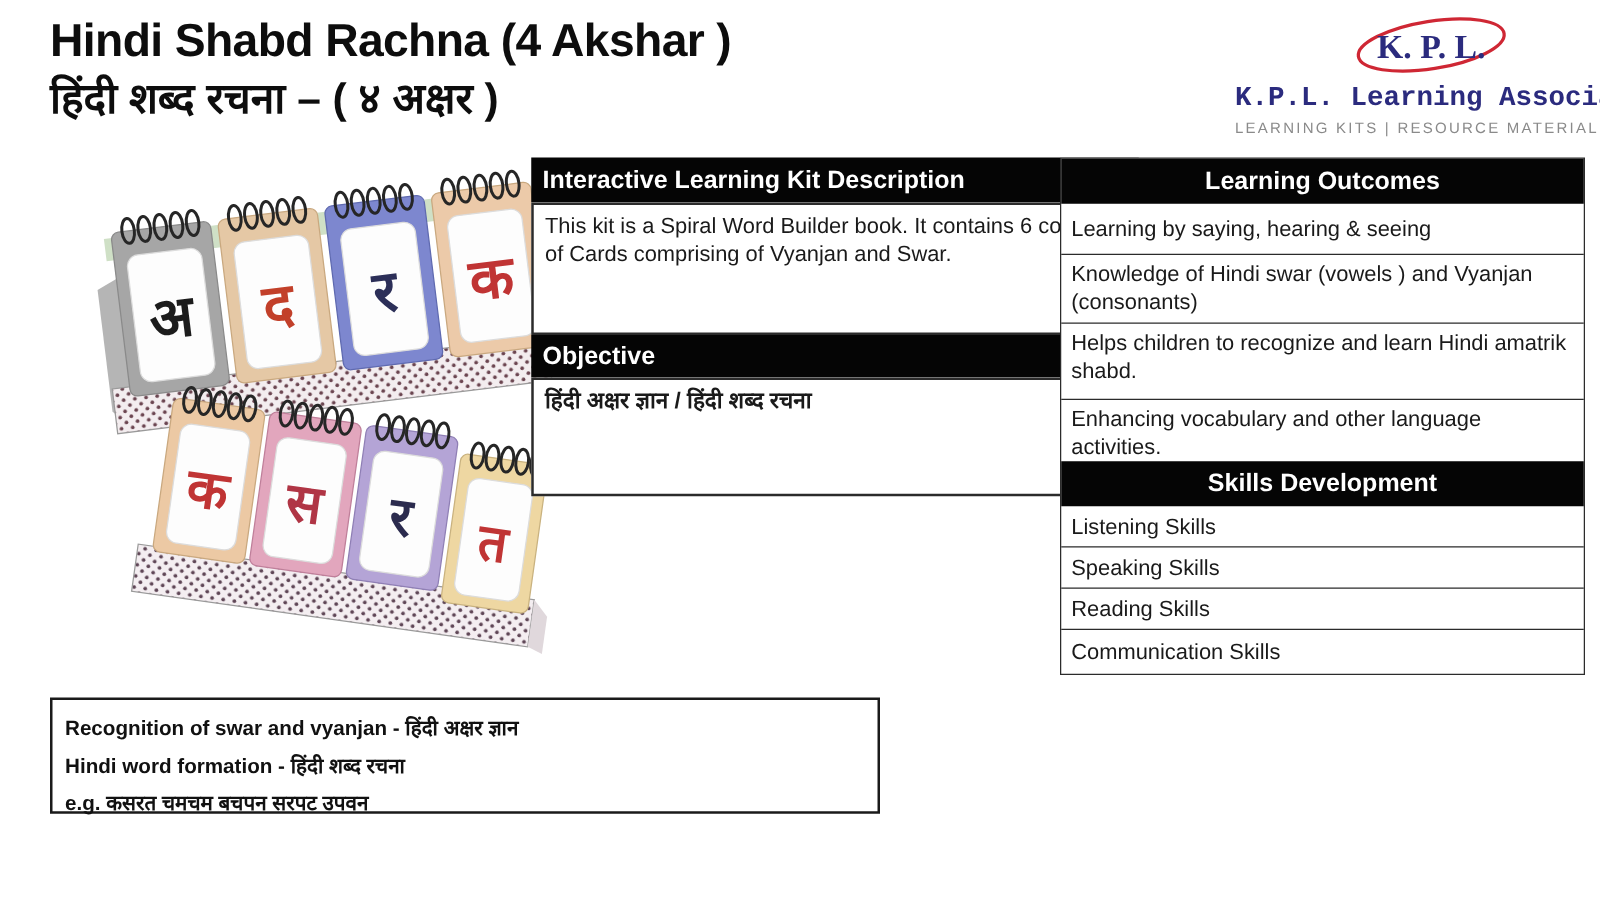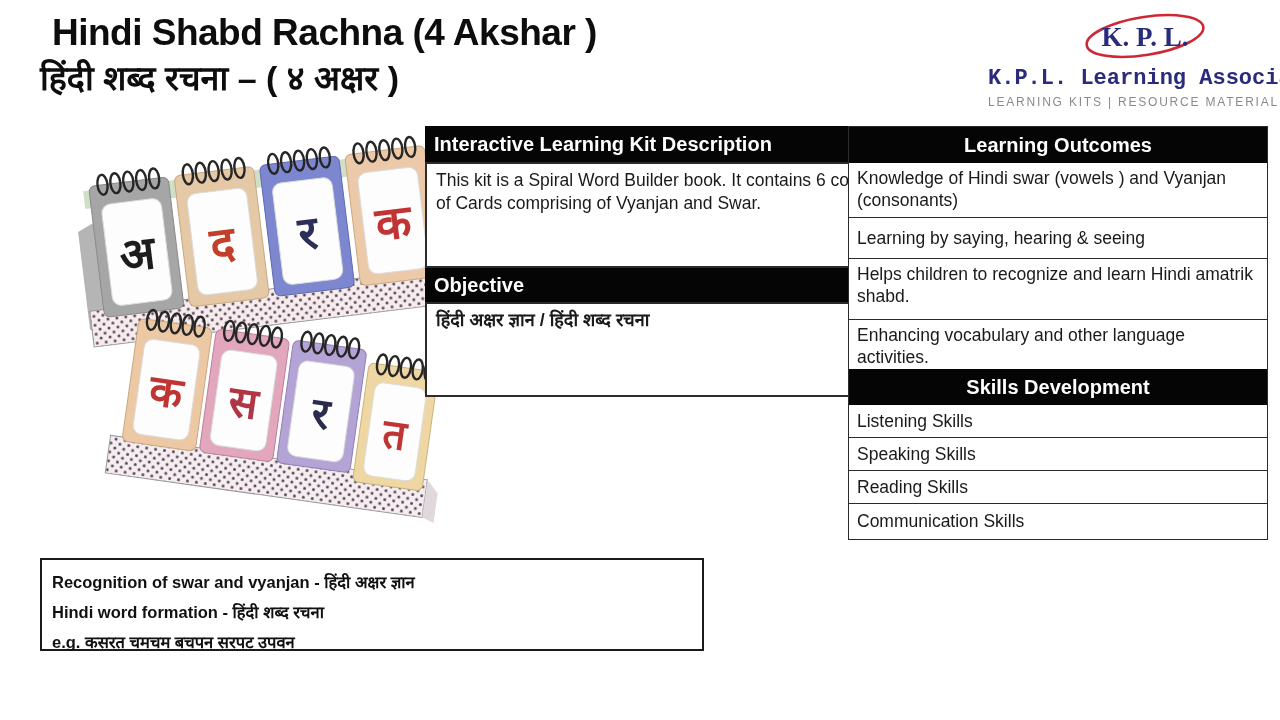--- a/index.html
+++ b/index.html
@@ -3,21 +3,21 @@
 <meta charset="utf-8">
 <style>
   * { margin:0; padding:0; box-sizing:border-box; }
   html,body { background:#fff; }
   .page {
     position:relative; width:1280px; height:720px; background:#fff; overflow:hidden;
     font-family:"Liberation Sans", sans-serif; color:#1a1a1a;
   }
   
   .title-en {
-    position:absolute; left:52px; top:12px; font-size:37px; font-weight:bold;
+    position:absolute; left:40px; top:12px; font-size:37px; font-weight:bold;
     color:#0d0d0d; letter-spacing:-0.5px; white-space:nowrap;
   }
   .title-hi {
     position:absolute; left:40px; top:54px; font-size:34px; font-weight:bold;
     color:#0d0d0d; white-space:nowrap;
   }
   
   .logo { position:absolute; left:988px; top:6px; width:284px; text-align:center; }
   .logo-monogram-wrap { position:relative; height:58px; }
   .logo-name {
@@ -189,22 +189,22 @@
     <div class="bar">Interactive Learning Kit Description</div>
     <div class="mid-body desc">This kit is a Spiral Word Builder book. It contains 6 columns of Cards comprising of Vyanjan and Swar.</div>
     <div class="bar obj">Objective</div>
     <div class="mid-body obj">
       <div class="hi-bold">हिंदी  अक्षर ज्ञान / हिंदी शब्द रचना</div>
     </div>
   </div>
 
   <div class="right-table">
     <div class="bar center">Learning Outcomes</div>
+    <div class="rt-row h41">Learning by saying, hearing &amp; seeing</div>
     <div class="rt-row top h55">Knowledge of Hindi swar (vowels ) and Vyanjan (consonants)</div>
-    <div class="rt-row h41">Learning by saying, hearing &amp; seeing</div>
     <div class="rt-row top h61">Helps children to recognize and learn Hindi amatrik shabd.</div>
     <div class="rt-row top h49">Enhancing vocabulary and other language activities.</div>
     <div class="bar center">Skills Development</div>
     <div class="rt-row h33">Listening Skills</div>
     <div class="rt-row h33">Speaking Skills</div>
     <div class="rt-row h33">Reading Skills</div>
     <div class="rt-row last">Communication Skills</div>
   </div>
 
   <div class="footer-box">

